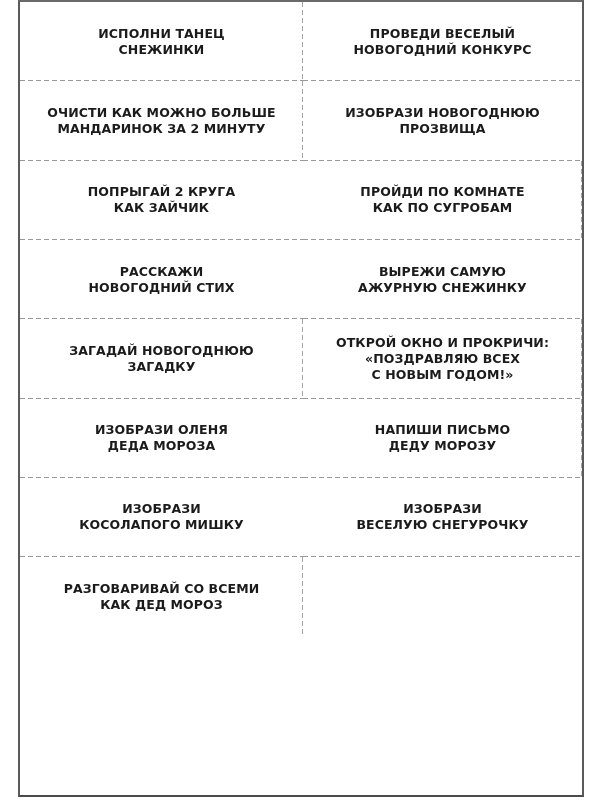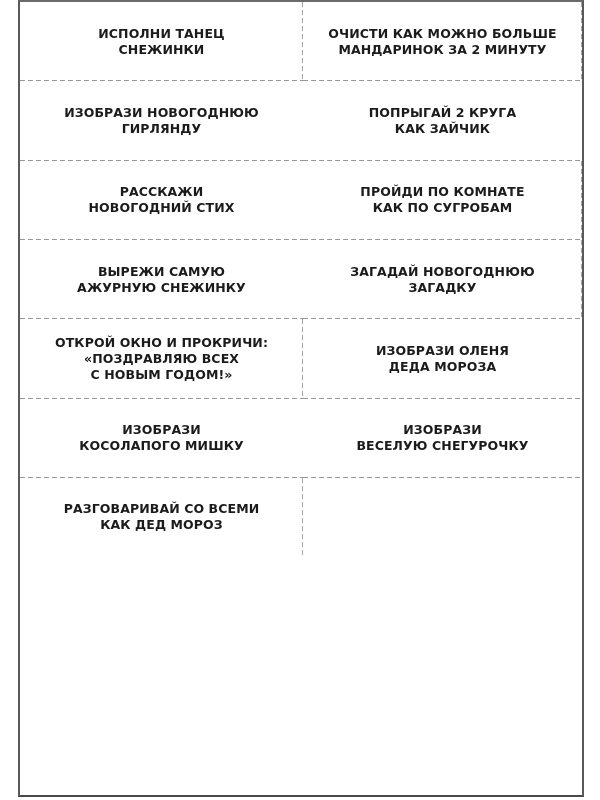--- a/index.html
+++ b/index.html
@@ -68,42 +68,46 @@
   </style>
 </head>
 <body>
 
 <div class="sheet">
 
   <div class="card left-col has-bottom">
     <div class="card-text">ИСПОЛНИ ТАНЕЦ
 СНЕЖИНКИ</div>
   </div>
+  <div class="card has-bottom">
+    <div class="card-text">ПРОВЕДИ ВЕСЕЛЫЙ
+НОВОГОДНИЙ КОНКУРС</div>
+  </div>
 
   <div class="card left-col has-bottom">
     <div class="card-text">ОЧИСТИ КАК МОЖНО БОЛЬШЕ
 МАНДАРИНОК ЗА 2 МИНУТУ</div>
   </div>
   <div class="card has-bottom">
     <div class="card-text">ИЗОБРАЗИ НОВОГОДНЮЮ
-ГИРЛЯНДУ</div>
+ПРОЗВИЩА</div>
   </div>
 
   <div class="card has-bottom">
     <div class="card-text">ПОПРЫГАЙ 2 КРУГА
 КАК ЗАЙЧИК</div>
   </div>
 
+  <div class="card left-col has-bottom">
+    <div class="card-text">ПРОЙДИ ПО КОМНАТЕ
+КАК ПО СУГРОБАМ</div>
+  </div>
   <div class="card has-bottom">
     <div class="card-text">РАССКАЖИ
 НОВОГОДНИЙ СТИХ</div>
-  </div>
-  <div class="card left-col has-bottom">
-    <div class="card-text">ПРОЙДИ ПО КОМНАТЕ
-КАК ПО СУГРОБАМ</div>
   </div>
 
   <div class="card has-bottom">
     <div class="card-text">ВЫРЕЖИ САМУЮ
 АЖУРНУЮ СНЕЖИНКУ</div>
   </div>
   <div class="card left-col has-bottom">
     <div class="card-text">ЗАГАДАЙ НОВОГОДНЮЮ
 ЗАГАДКУ</div>
   </div>
@@ -112,20 +116,24 @@
     <div class="card-text">ОТКРОЙ ОКНО И ПРОКРИЧИ:
 «ПОЗДРАВЛЯЮ ВСЕХ
 С НОВЫМ ГОДОМ!»</div>
   </div>
 
   <div class="card has-bottom">
     <div class="card-text">ИЗОБРАЗИ ОЛЕНЯ
 ДЕДА МОРОЗА</div>
   </div>
 
+  <div class="card left-col has-bottom">
+    <div class="card-text">НАПИШИ ПИСЬМО
+ДЕДУ МОРОЗУ</div>
+  </div>
   <div class="card has-bottom">
     <div class="card-text">ИЗОБРАЗИ
 КОСОЛАПОГО МИШКУ</div>
   </div>
 
   <div class="card has-bottom">
     <div class="card-text">ИЗОБРАЗИ
 ВЕСЕЛУЮ СНЕГУРОЧКУ</div>
   </div>
 

